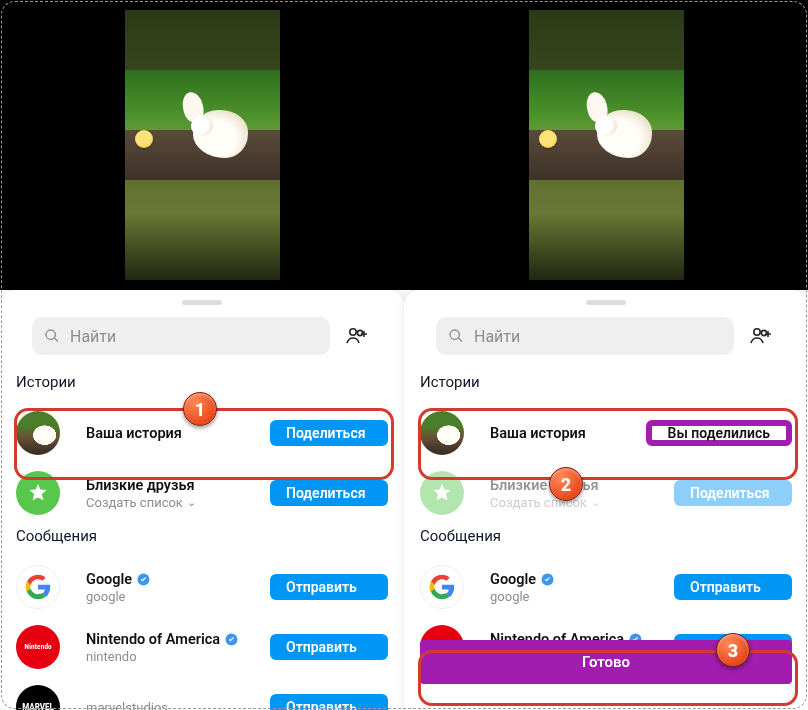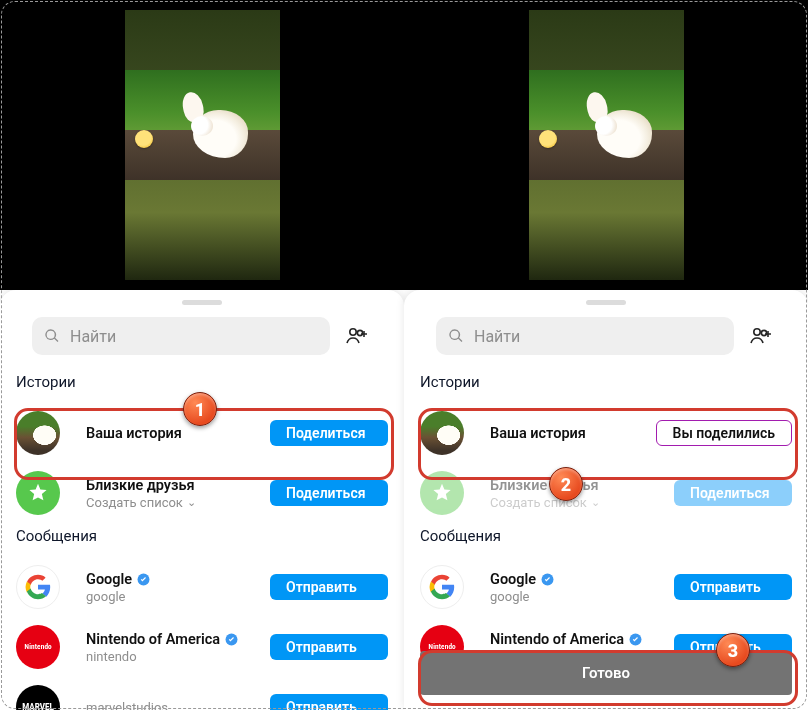--- a/index.html
+++ b/index.html
@@ -125,24 +125,24 @@
   .chev { font-size:11px; }
   .ver { width:13px; height:13px; }
   .ver circle { fill:#3a97f0; }
   .ver path { fill:#fff; }
   .btn {
     height: 26px; min-width: 118px; padding: 0 16px; border-radius:6px;
     font-size:14px; font-weight:600; display:flex; align-items:center; justify-content:flex-start;
     flex:none;
   }
   .btn-blue { background:#0096f6; color:#fff; }
-  .btn-outline { background:#fff; border:1px solid #a21caf; color:#111; }
+  .btn-outline { background:#fff; border:6px solid #a21caf; color:#111; }
   .done-bar {
-    position:absolute; left:16px; right:16px; bottom:15px; height:44px;
-    background:#737373; color:#fff; border-radius:4px;
+    position:absolute; left:16px; right:16px; bottom:26px; height:44px;
+    background:#a21caf; color:#fff; border-radius:4px;
     display:flex; align-items:center; justify-content:center;
     font-size:15px; font-weight:600;
   }
   .faded { opacity: .45; }
   .hi { position:absolute; border:3px solid #d23b2e; border-radius:14px; pointer-events:none; }
   .hi1 { left:14px; top:408px; width:380px; height:72px; }
   .hi2 { left:418px; top:408px; width:380px; height:72px; }
   .hi3 { left:418px; top:650px; width:380px; height:56px; }
   .marker {
     position:absolute; width:34px; height:34px; border-radius:50%;

